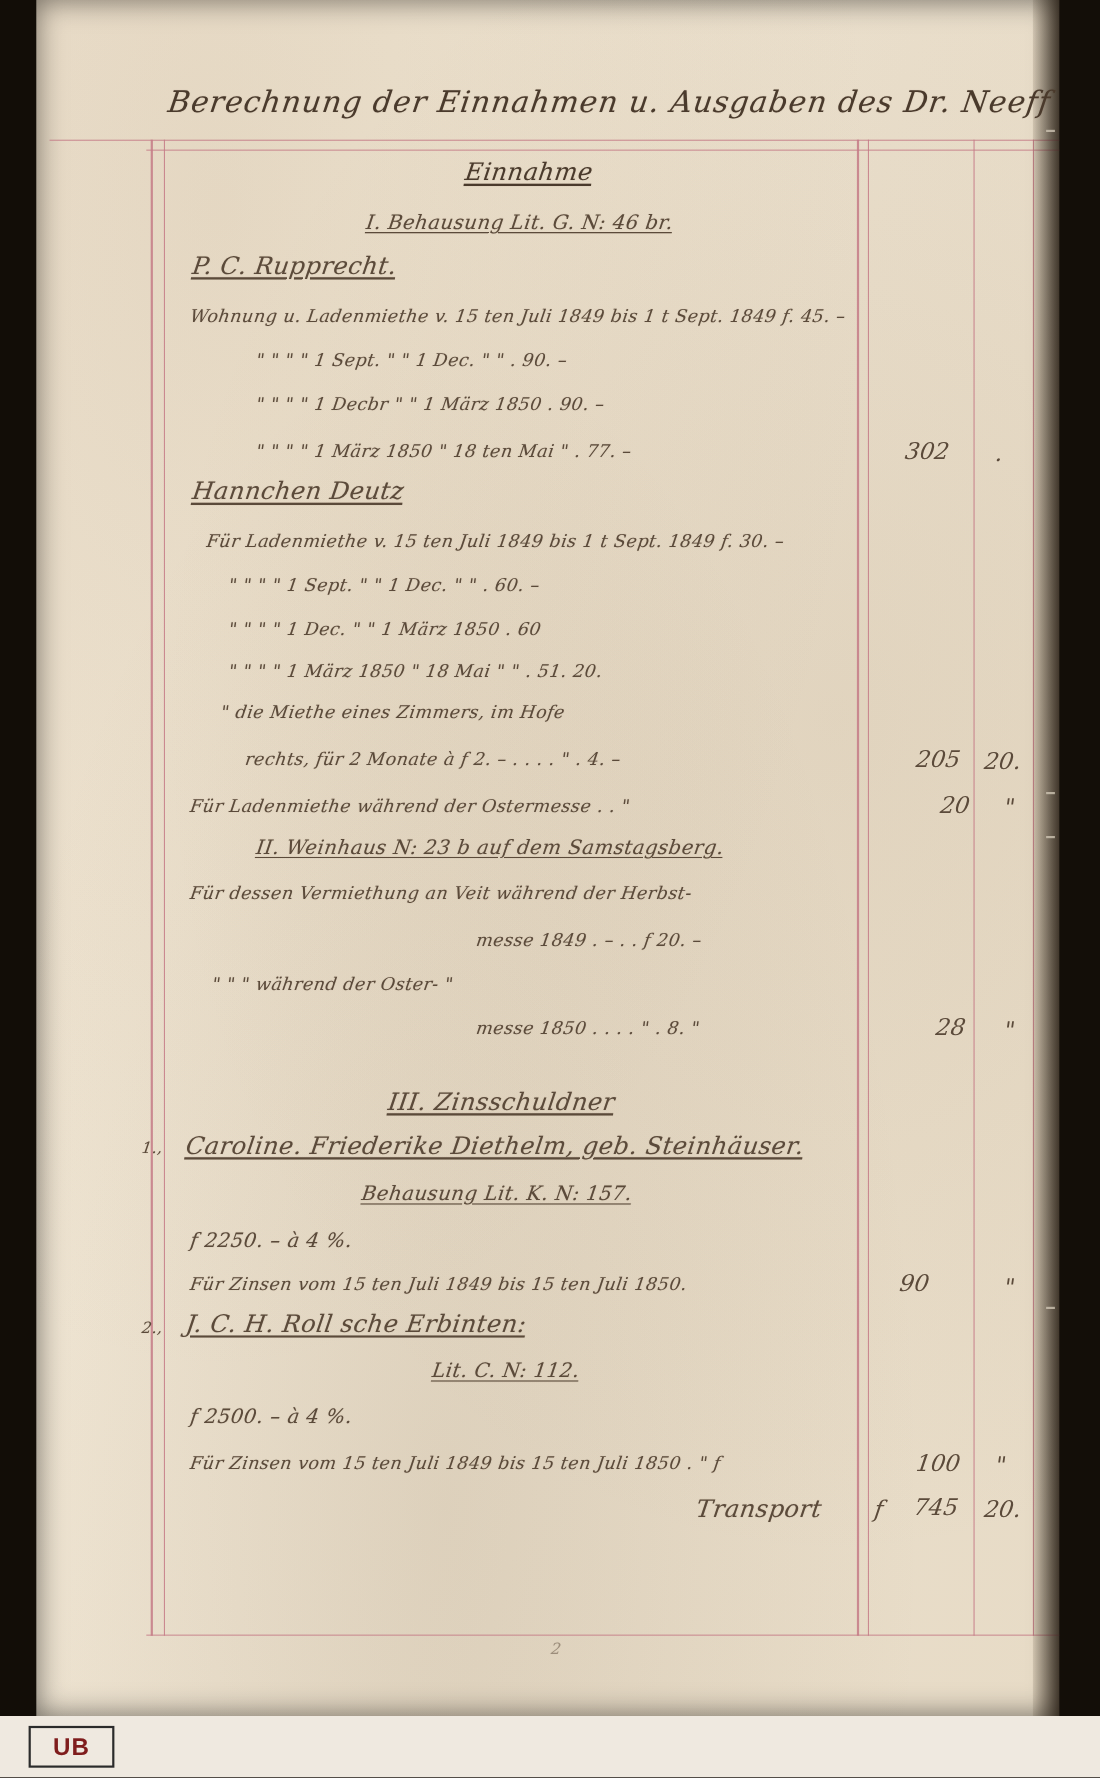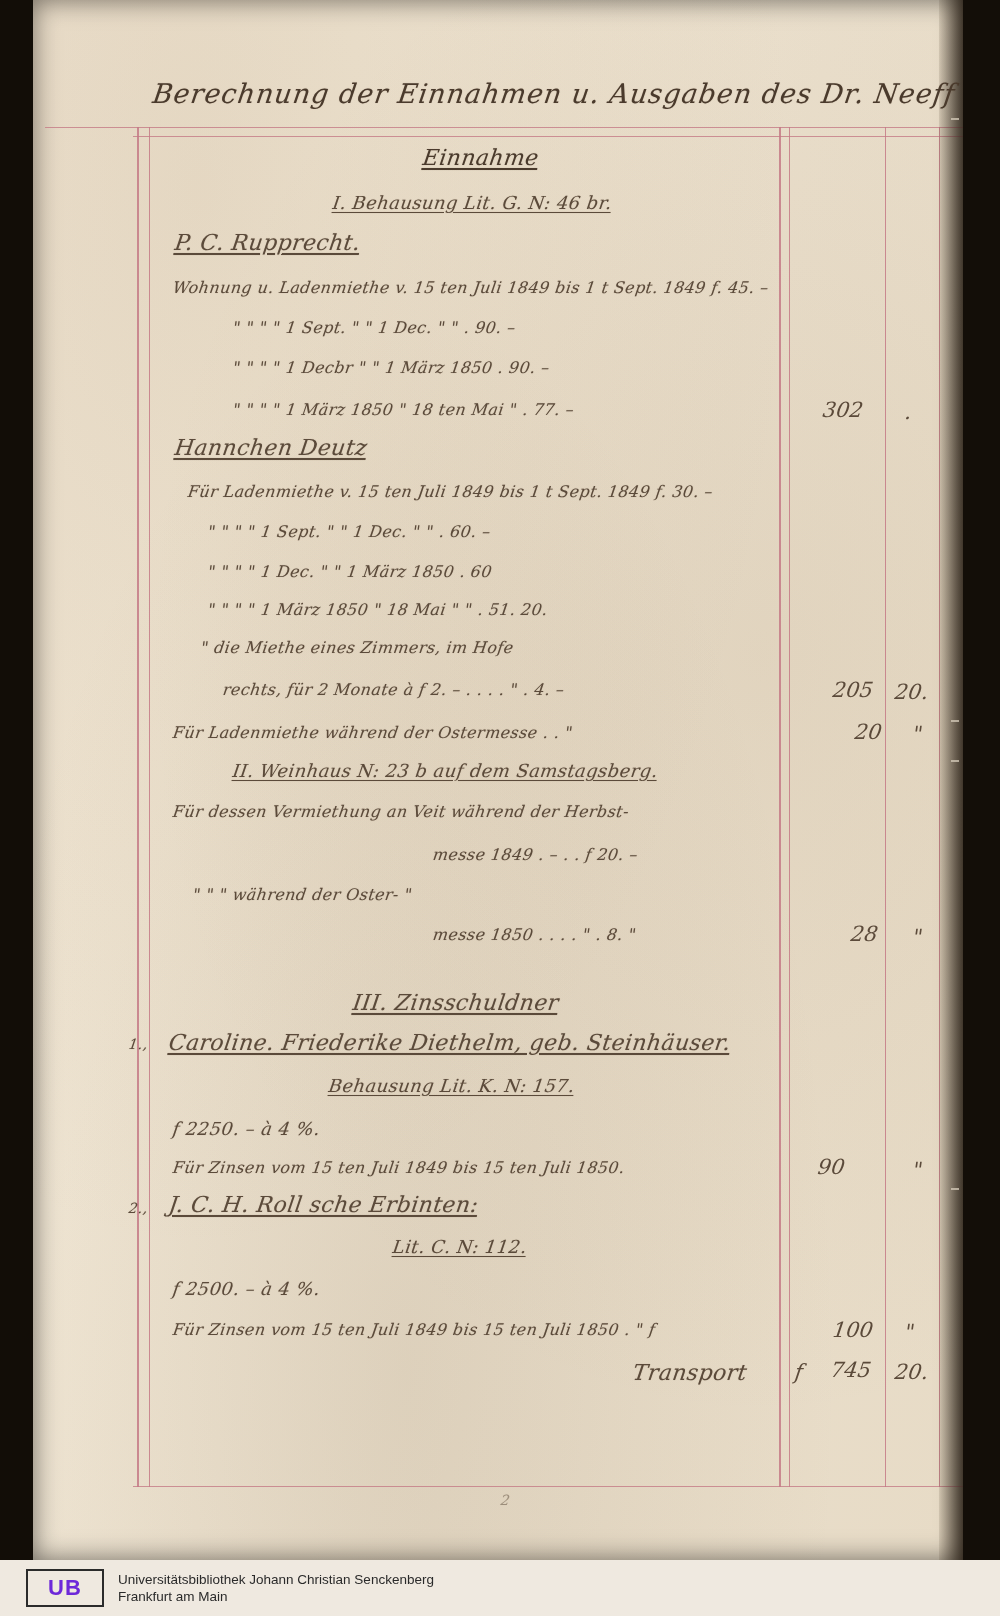--- a/index.html
+++ b/index.html
@@ -59,21 +59,21 @@
   .num{font-family:"DejaVu Serif", serif;font-style:italic;font-size:21px;color:#5b4a3a;transform:skewX(-8deg);position:absolute;}
   
   #footer{
     position:absolute;left:0;bottom:0;width:1000px;height:56px;
     background:#efe9e0;
     display:flex;align-items:center;
   }
   #ub-logo{
     margin-left:26px;width:74px;height:34px;border:2px solid #2b2b2b;
     display:flex;align-items:center;justify-content:center;
-    font-family:"Liberation Sans", sans-serif;font-weight:bold;font-size:22px;color:#6d28d9;
+    font-family:"Liberation Sans", sans-serif;font-weight:bold;font-size:22px;color:#7f1d1d;
     letter-spacing:1px;background:#efe9e0;text-align:right;
   }
   #ub-text{
     margin-left:14px;font-family:"Liberation Sans", sans-serif;
     font-size:13.5px;color:#2a2a2a;line-height:17px;
   }
   
   .edge-mark{position:absolute;background:#cfc6b4;opacity:.8;}
 </style>
 </head>
@@ -165,17 +165,13 @@
   <div class="edge-mark" style="left:918px;top:118px;width:8px;height:2px;"></div>
   <div class="edge-mark" style="left:918px;top:720px;width:8px;height:2px;"></div>
   <div class="edge-mark" style="left:918px;top:760px;width:8px;height:2px;"></div>
   <div class="edge-mark" style="left:918px;top:1188px;width:8px;height:2px;"></div>
 </div>
 
 <div id="edge-strip"></div>
 
 <div id="footer">
   <div id="ub-logo">UB</div>
-  <div id="ub-text">
-    <div>Universitätsbibliothek Johann Christian Senckenberg</div>
-    <div>Frankfurt am Main</div>
-  </div>
 </div>
 
 </body></html>

